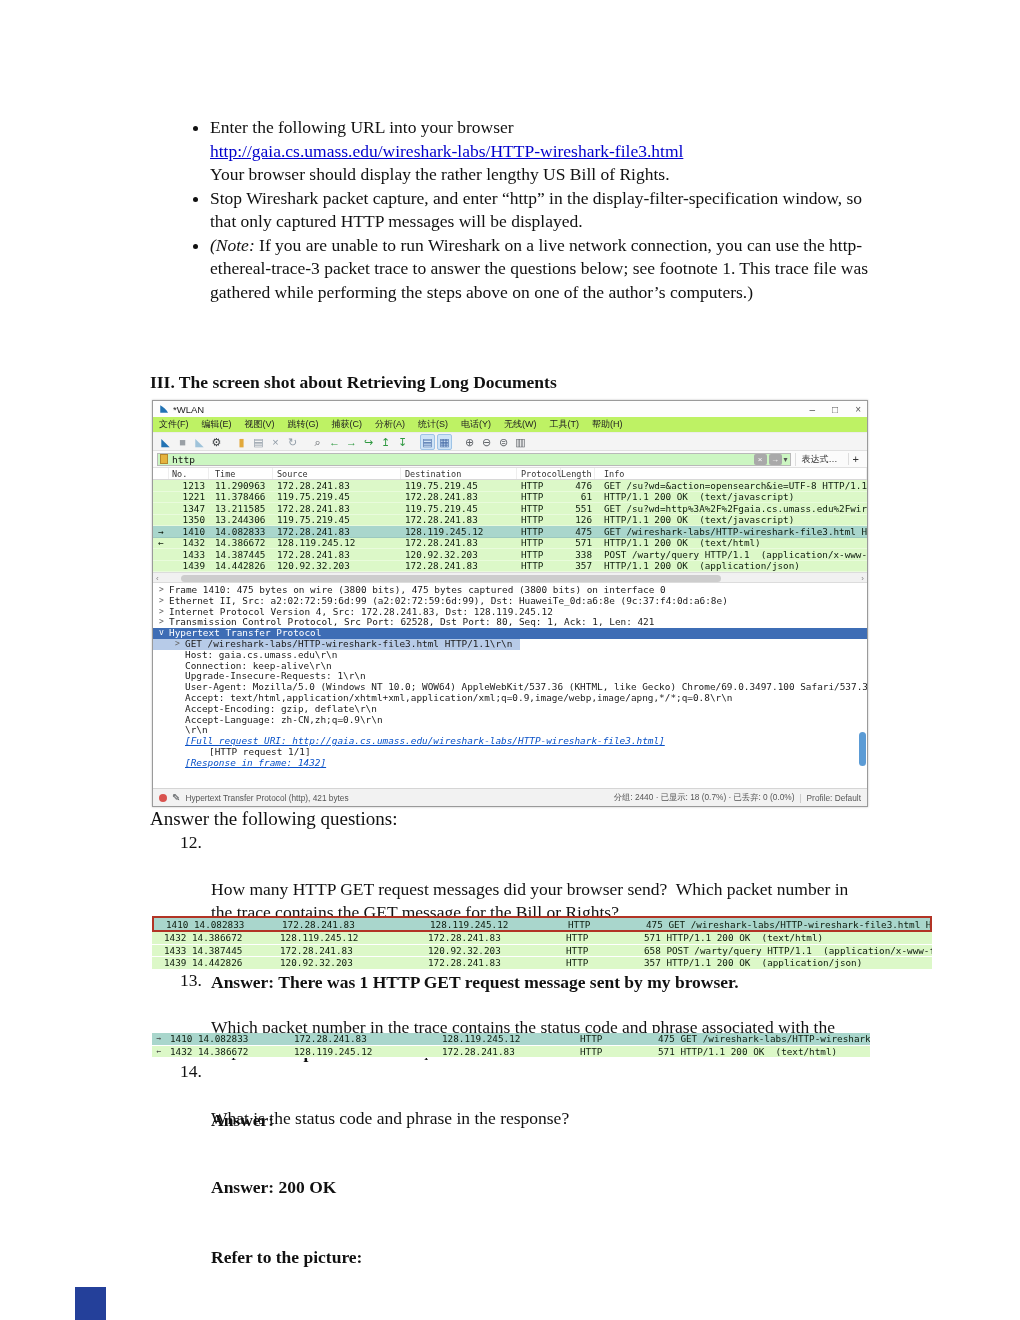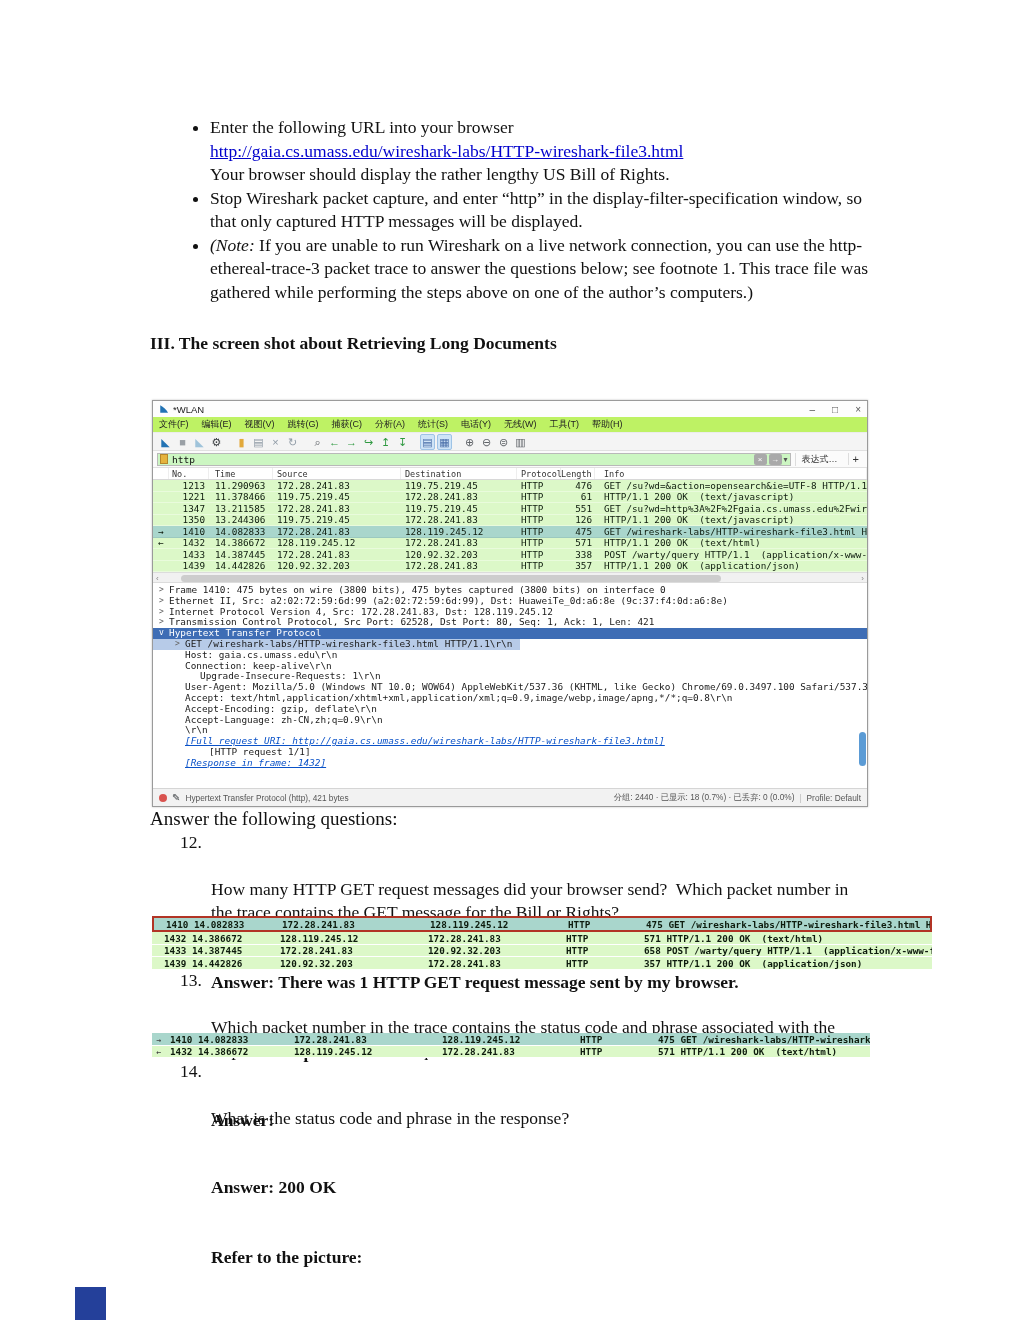--- a/index.html
+++ b/index.html
@@ -8,21 +8,21 @@
     width:1020px; height:1320px; position:relative; background:#ffffff;
     font-family:"Liberation Serif", serif; color:#111;
   }
   .page { position:absolute; inset:0; }
 
   
   .bullets { position:absolute; left:158px; top:116px; width:712px; margin:0; padding-left:52px;
              font-size:17.5px; line-height:23.5px; }
   .bullets li { margin:0; }
   .doclink { color:#0000cc; text-decoration:underline; cursor:pointer; }
-  .sec { position:absolute; left:150px; top:333px; margin:0; font-size:17.5px; font-weight:bold; }
+  .sec { position:absolute; left:150px; top:372px; margin:0; font-size:17.5px; font-weight:bold; }
 
   .answerintro { position:absolute; left:150px; top:808px; font-size:19px; }
 
   .q { position:absolute; left:180px; width:690px; font-size:17.5px; line-height:23.3px; }
   .q .qnum { position:absolute; left:0; top:0; }
   .q .qbody { margin-left:31px; white-space:pre-wrap; }
   .q .bold { font-weight:bold; white-space:normal; }
   .q12 { top:831px; }
   .q13 { top:969px; }
   .q14 { top:1060px; }
@@ -106,22 +106,22 @@
                font-size:8.3px; color:#555; white-space:nowrap; }
   .ws-status .dot { width:8px; height:8px; border-radius:50%; background:#d9534f; flex:none; }
   .ws-status .pen { font-size:10px; color:#3c4043; }
   .ws-status .spacer { flex:1; }
   .ws-status .sep { color:#bbb; }
 
   
   .pic { position:absolute; font-family:"DejaVu Sans Mono", monospace; font-size:9.3px; color:#0d1b0d; }
   .pic1 { left:152px; top:916px; width:780px; }
   .pic2 { left:152px; top:1033px; width:718px; }
-  .picrow { height:12.5px; display:flex; align-items:flex-end; background:#dcf8c8;
-            border-bottom:1px solid #ffffff; white-space:pre; overflow:hidden;font-weight:bold; }
+  .picrow { height:12.5px; display:flex; align-items:center; background:#dcf8c8;
+            border-bottom:1px solid #ffffff; white-space:pre; overflow:hidden; }
   .picrow.selected { background:#a9d6cc; }
   .picrow.redbox { border:2.5px solid #b23425; height:16px; }
   .p-mk { width:14px; flex:none; text-align:center; font-size:8px; color:#444; }
   .p-c1 { width:128px; flex:none; padding-left:12px; }
   .p-c2 { width:148px; flex:none; }
   .p-c3 { width:138px; flex:none; }
   .p-c4 { width:78px; flex:none; }
   .p-c5 { flex:1; overflow:hidden; }
   .pic .p-c1.nm { padding-left:4px; }
 
@@ -351,21 +351,21 @@
         </div>
 
         <div class="drow" style="padding-left: 22px;">
           <span class="arrow"></span><span class="dtext">Host: gaia.cs.umass.edu\r\n</span>
         </div>
 
         <div class="drow" style="padding-left: 22px;">
           <span class="arrow"></span><span class="dtext">Connection: keep-alive\r\n</span>
         </div>
 
-        <div class="drow" style="padding-left: 22px; gap: 15px;">
+        <div class="drow" style="padding-left: 22px;">
           <span class="arrow"></span><span class="dtext">Upgrade-Insecure-Requests: 1\r\n</span>
         </div>
 
         <div class="drow" style="padding-left: 22px;">
           <span class="arrow"></span><span class="dtext">User-Agent: Mozilla/5.0 (Windows NT 10.0; WOW64) AppleWebKit/537.36 (KHTML, like Gecko) Chrome/69.0.3497.100 Safari/537.36\r\n</span>
         </div>
 
         <div class="drow" style="padding-left: 22px;">
           <span class="arrow"></span><span class="dtext">Accept: text/html,application/xhtml+xml,application/xml;q=0.9,image/webp,image/apng,*/*;q=0.8\r\n</span>
         </div>

